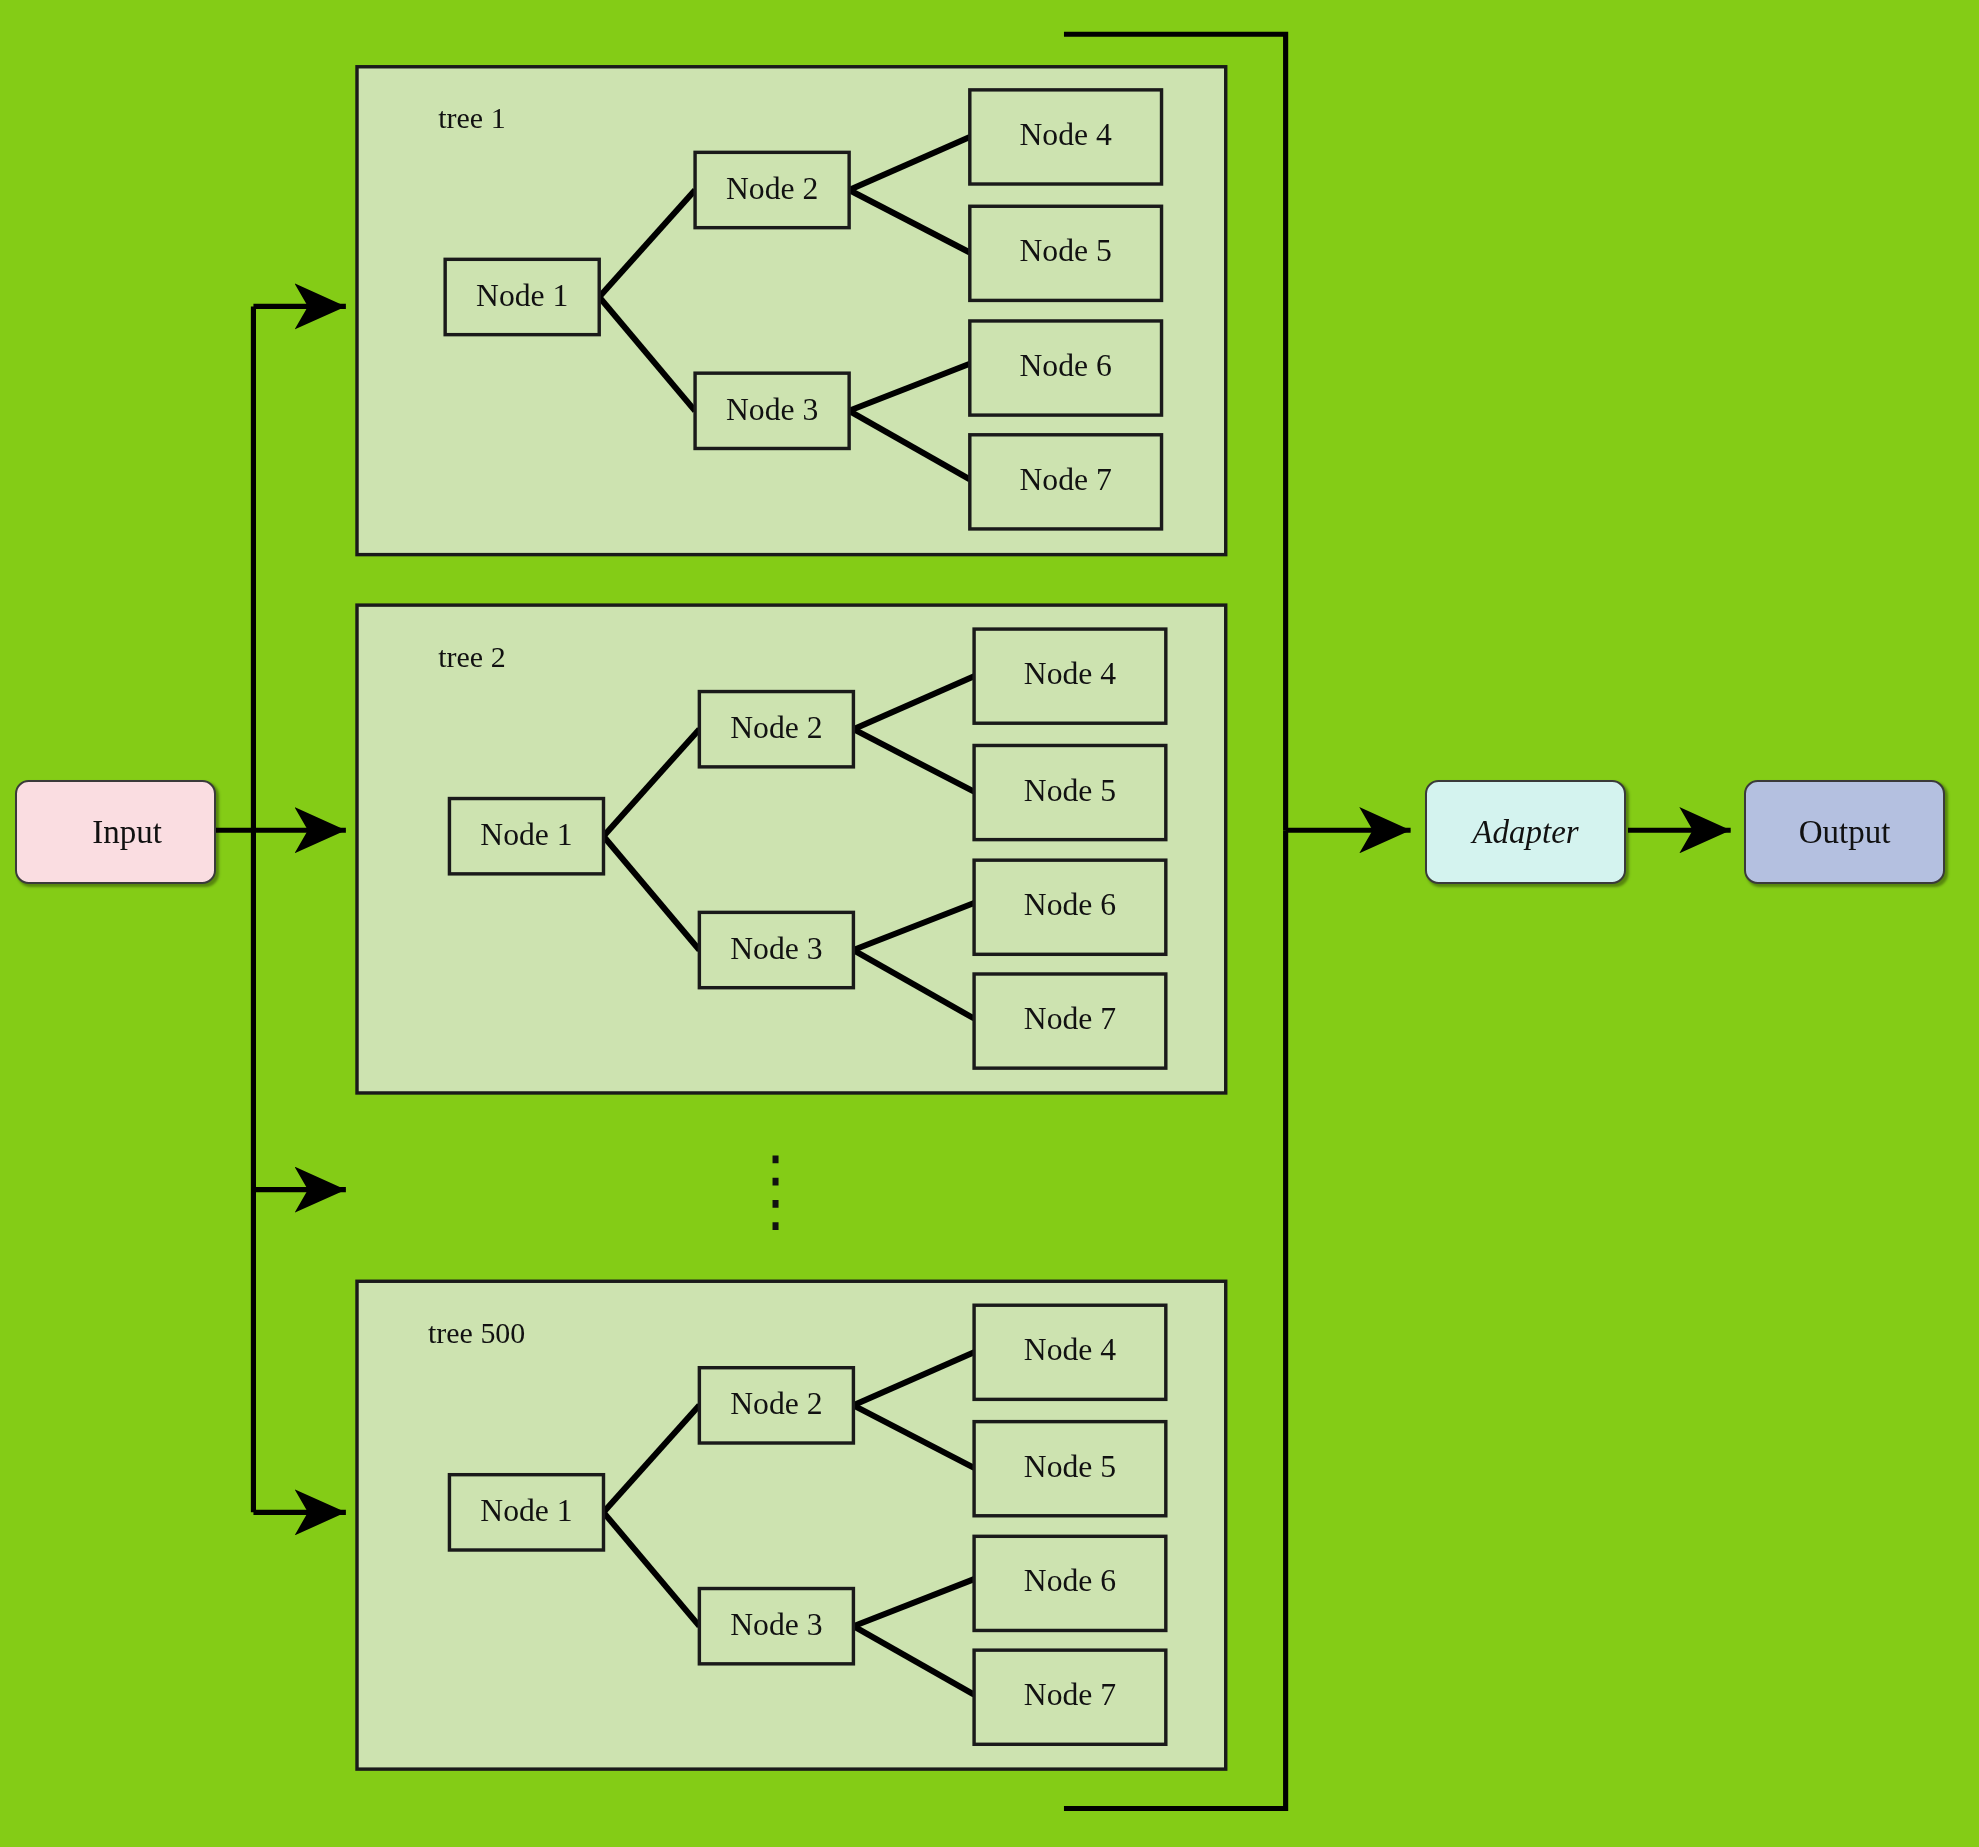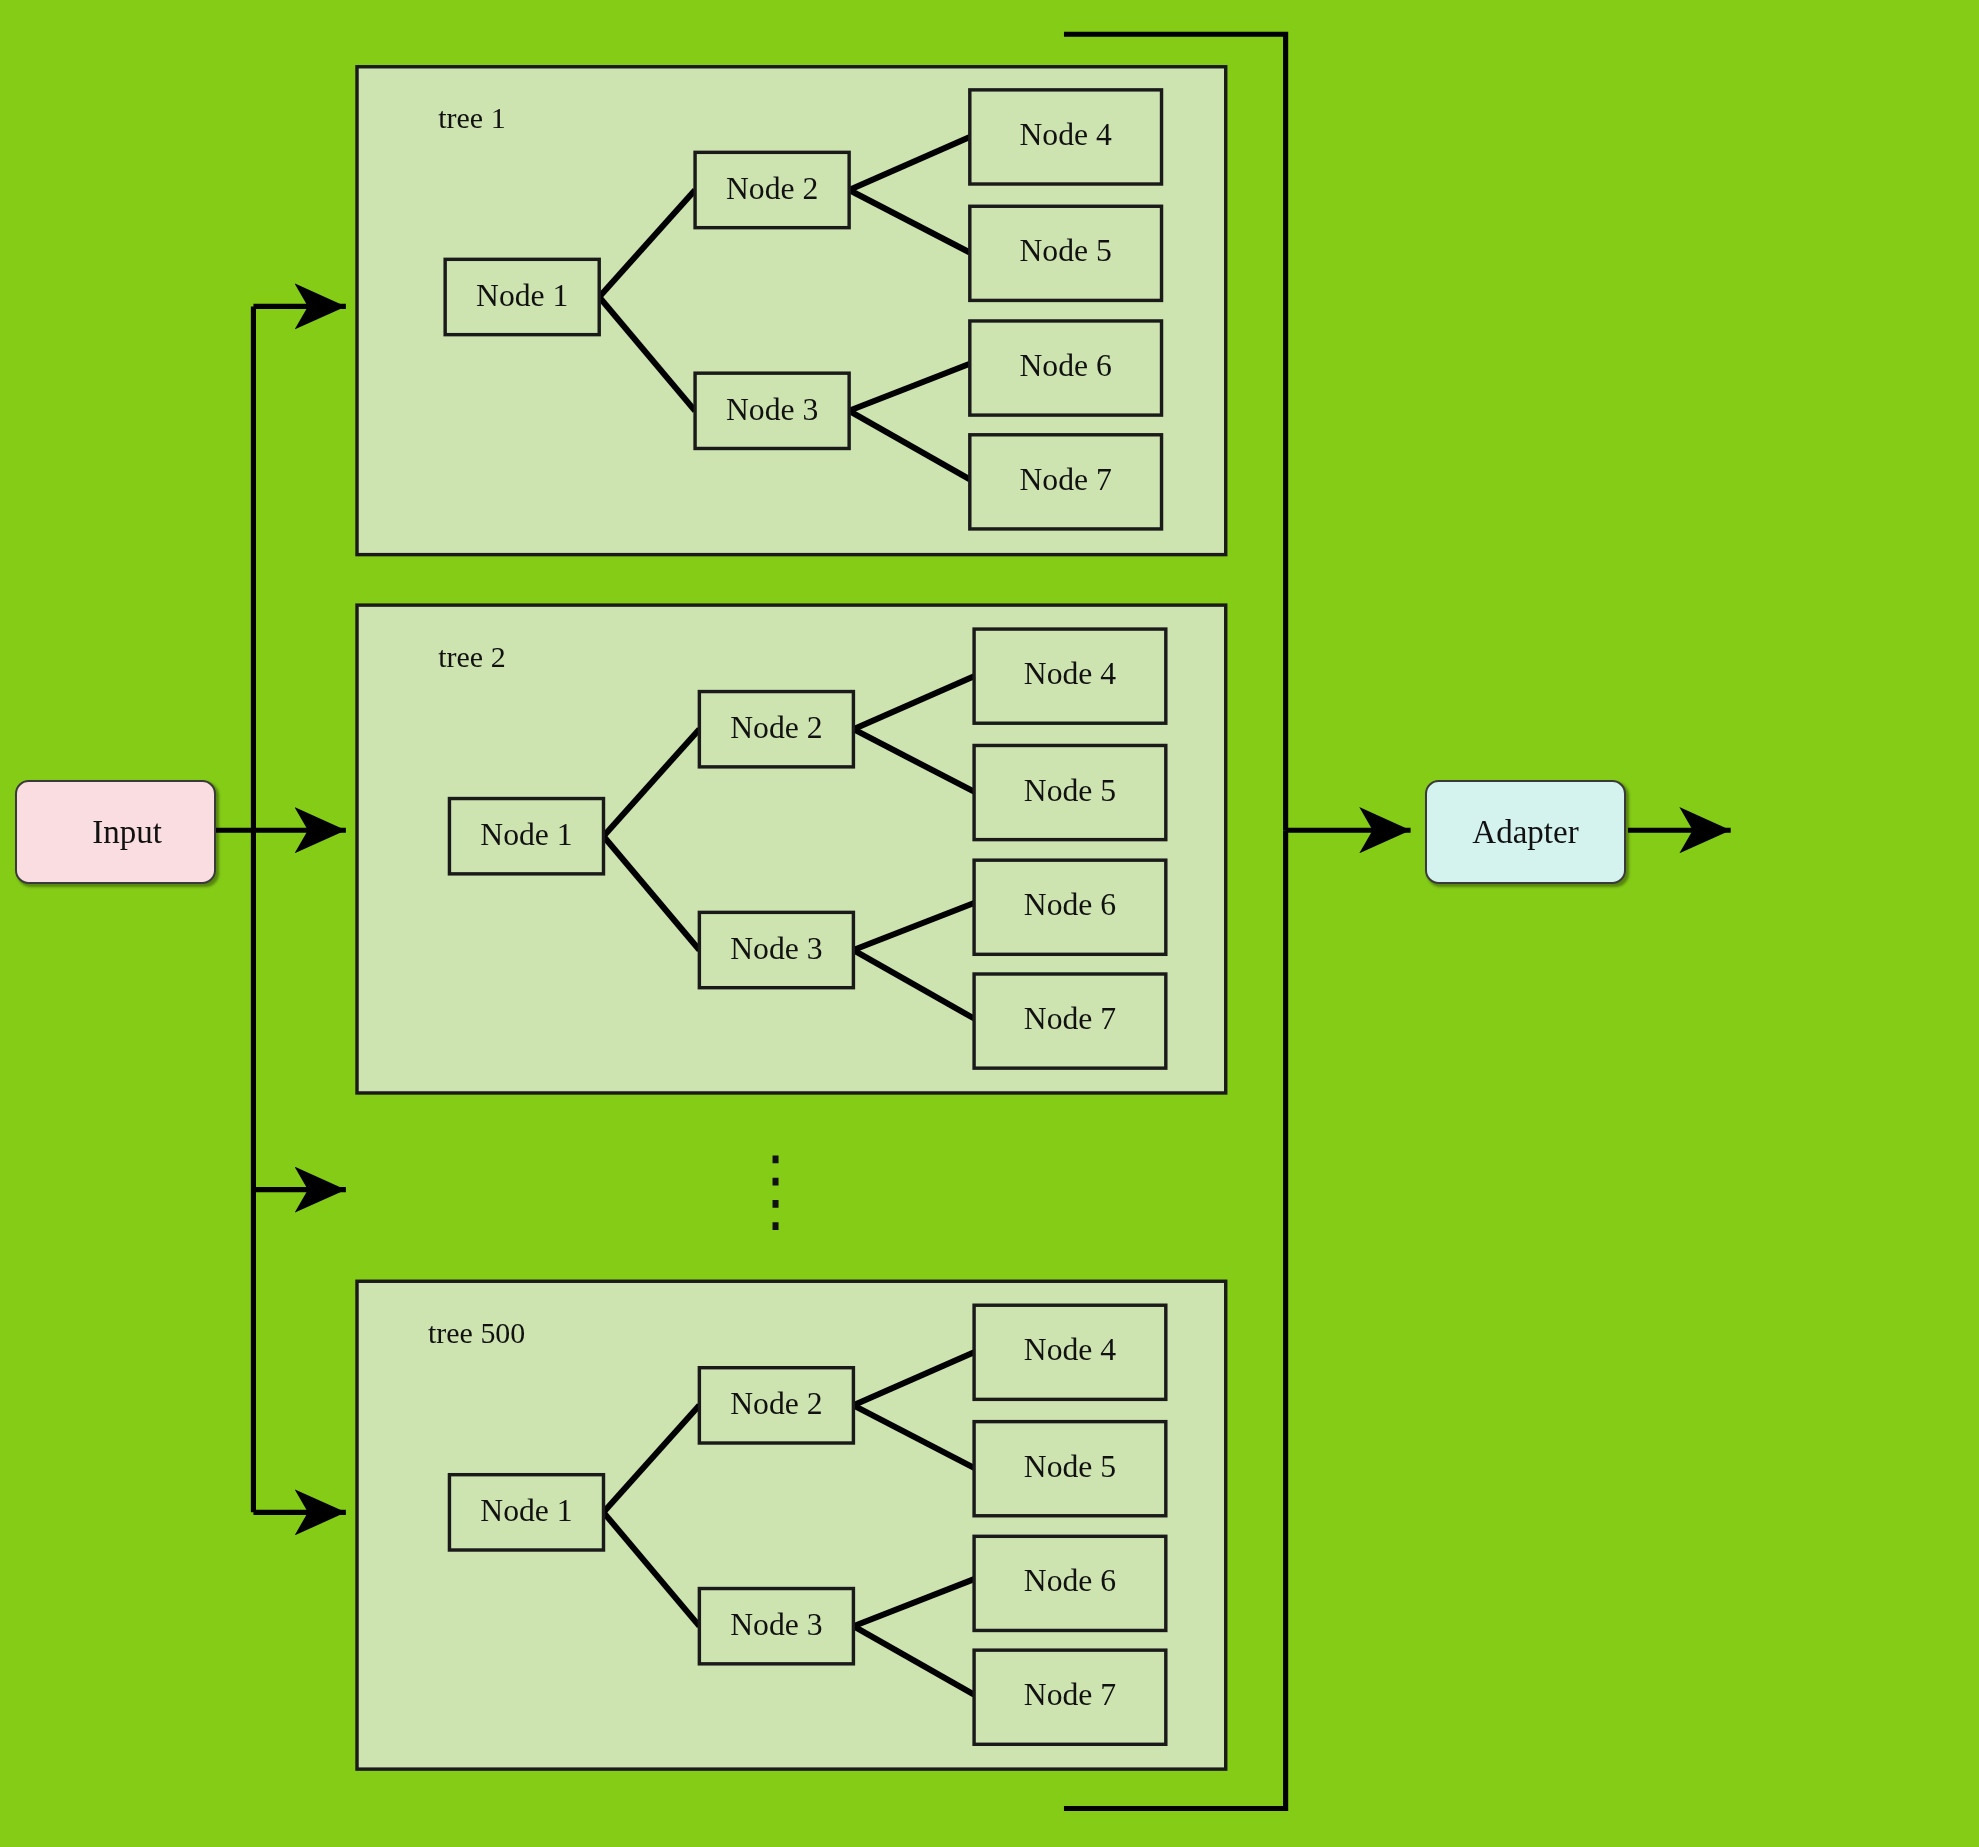--- a/index.html
+++ b/index.html
@@ -74,21 +74,21 @@
     display: flex;
     align-items: center;
     justify-content: center;
     font-family: "Liberation Serif", "DejaVu Serif", serif;
     font-size: 33px;
     color: #111111;
     box-sizing: border-box;
     box-shadow: 2.6px 2.6px 2.6px rgba(0,0,0,0.35);
   }
   #input-box  { left: 14.6px;   top: 780px;  width: 201px; height: 104px; background: #fadde1; padding-left: 24px; }
-  #adapter-box{ left: 1425px; top: 780px;  width: 201px; height: 104px; background: #d4f3ef; }
+  #adapter-box{ left: 1425px; top: 780px;  width: 201px; height: 104px; background: #d4f3ef; font-style: italic; }
   #output-box { left: 1744px; top: 780px;  width: 201px; height: 104px; background: #b4c0e0; }
 </style>
 </head>
 <body>
 
 <div id="canvas">
 
   <svg class="layer" viewBox="0 0 2312 2158">
     <defs>
       <marker id="arrowhead" markerWidth="11" markerHeight="9" refX="10" refY="4.5" orient="auto" markerUnits="strokeWidth">
@@ -240,15 +240,16 @@
       </g>
       <g>
         <rect class="node-rect" x="1138" y="1928" width="224" height="110"></rect>
         <text class="node-label" x="1250" y="1984">Node 7</text>
       </g>
     </g>
   </svg>
 
   <div class="io-box" id="input-box">Input</div>
   <div class="io-box" id="adapter-box">Adapter</div>
+  <div class="io-box" id="output-box">Output</div>
 
 </div>
 
 
 </body></html>

